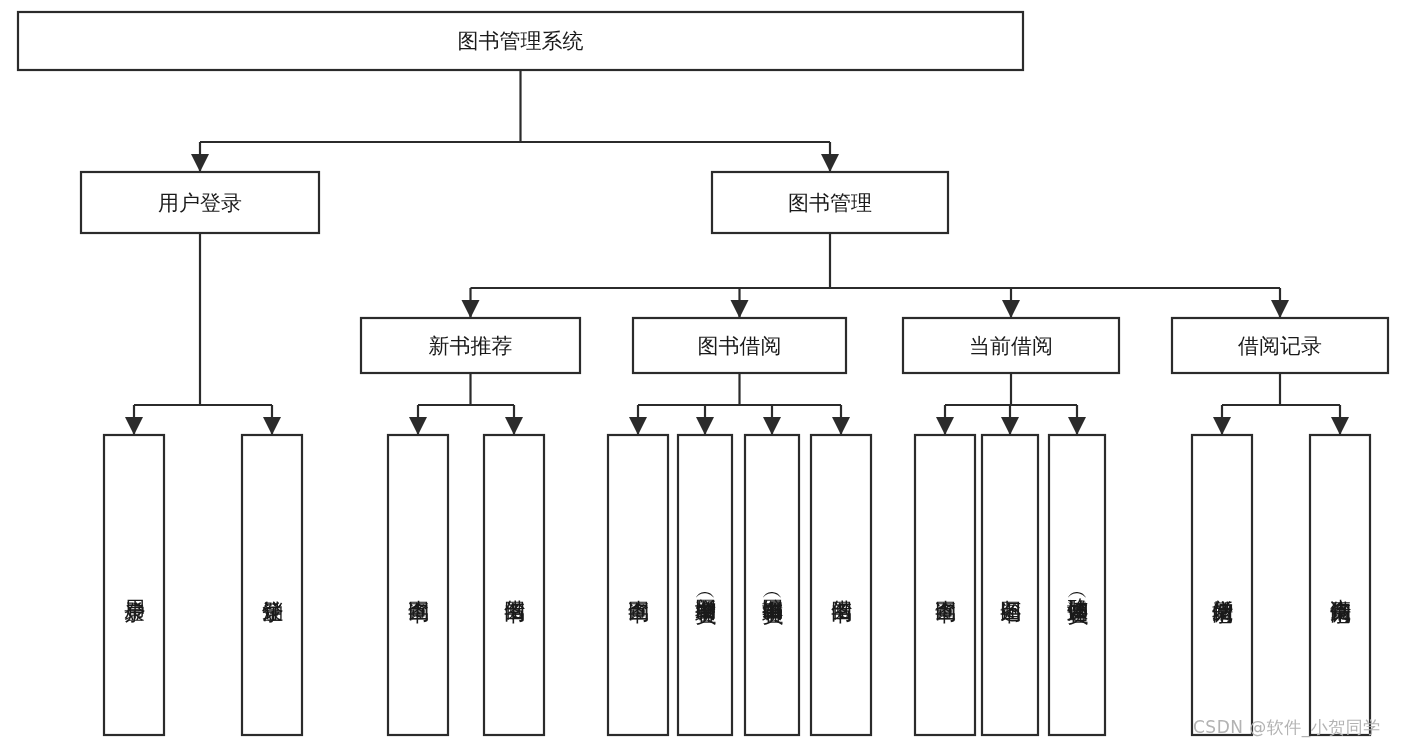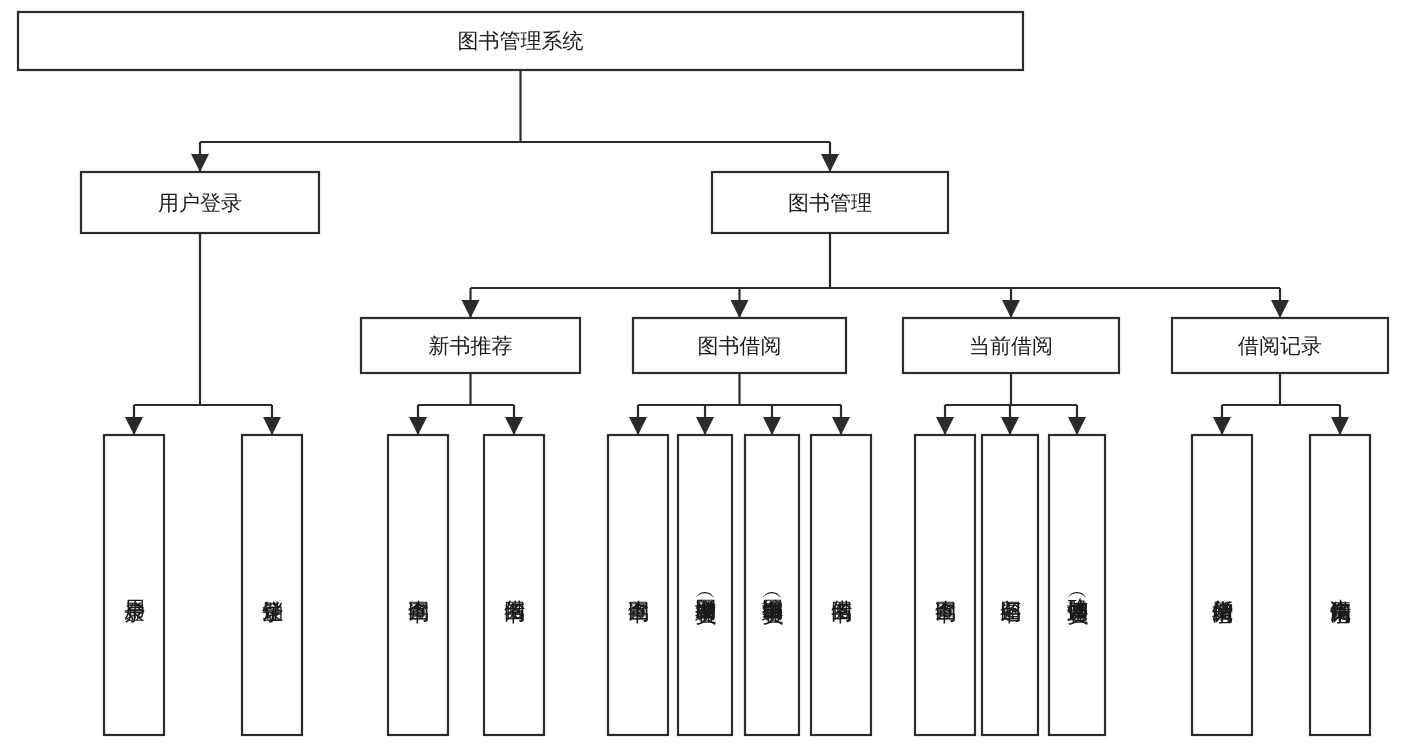--- a/index.html
+++ b/index.html
@@ -227,14 +227,15 @@
       <div class="vlabel" style="left: 678px; top: 435px; width: 54px; height: 300px;">新增图书（管理员）</div>
       <div class="vlabel" style="left: 745px; top: 435px; width: 54px; height: 300px;">编辑图书（管理员）</div>
       <div class="vlabel" style="left: 811px; top: 435px; width: 60px; height: 300px;">借阅图书</div>
       <div class="vlabel" style="left: 915px; top: 435px; width: 60px; height: 300px;">查询图书</div>
       <div class="vlabel" style="left: 982px; top: 435px; width: 56px; height: 300px;">归还图书</div>
       <div class="vlabel" style="left: 1049px; top: 435px; width: 56px; height: 300px;">确认归还（管理员）</div>
       <div class="vlabel" style="left: 1192px; top: 435px; width: 60px; height: 300px;">新增借阅记录</div>
       <div class="vlabel" style="left: 1310px; top: 435px; width: 60px; height: 300px;">查询借阅记录</div>
     </div>
 
+  <div class="watermark" style="left: 1193px; top: 716px; color: rgb(179, 179, 179);">CSDN @软件_小贺同学</div>
 
 </div>
 
 </body></html>

